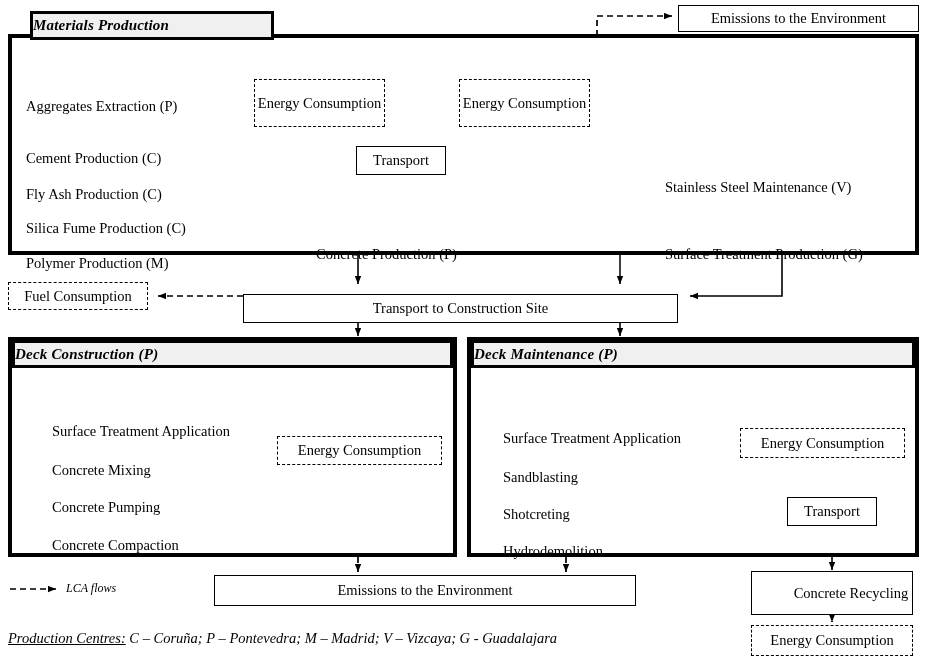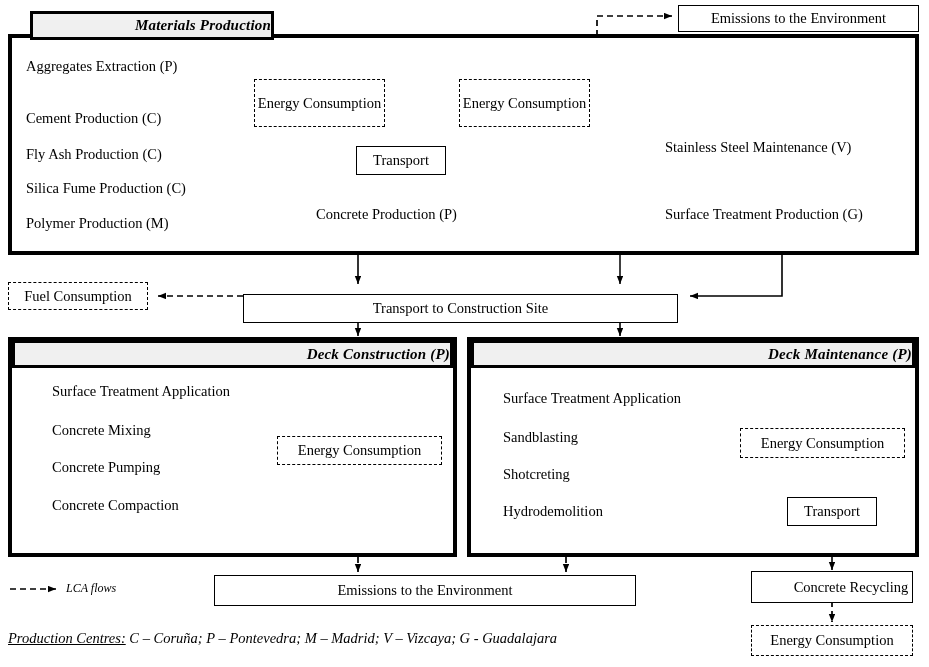--- a/index.html
+++ b/index.html
@@ -48,31 +48,32 @@
     border: 4px solid #000;
     background: #ffffff;
   }
   .grouptitle {
     position: absolute;
     box-sizing: border-box;
     border: 3px solid #000;
     background: #f0f0f0;
     display: flex;
     align-items: center;
-    justify-content: flex-end;
+    justify-content: flex-start;
     font-style: italic;
     font-weight: bold;
     font-size: 15px;
     letter-spacing: 0.2px;
   }
   .plaintext {
     position: absolute;
     font-size: 14.5px;
     color: #000;
     white-space: nowrap;
+    margin-top: 40px;
   }
   .legend-text {
     position: absolute;
     font-style: italic;
     font-size: 12px;
     white-space: nowrap;
   }
   .centres {
     position: absolute;
     font-size: 14.5px;
@@ -279,21 +280,21 @@
   </div>
 
   <div class="node solidbox" style="left:787px; top:497px; width:90px; height:29px;">
     <span>Transport</span>
   </div>
 
   <div class="node solidbox" style="left:214px; top:575px; width:422px; height:31px;">
     <span>Emissions to the Environment</span>
   </div>
 
-  <div class="node solidbox" style="left:751px; top:571px; width:162px; height:32px;padding-left:38px;">
+  <div class="node solidbox" style="left:751px; top:571px; width:162px; height:44px;padding-left:38px;">
     <span>Concrete Recycling</span>
   </div>
 
   <div class="node dashbox" style="left:751px; top:625px; width:162px; height:31px;">
     <span>Energy Consumption</span>
   </div>
 
   <div class="legend-text" style="left:66px; top:581px;">LCA flows</div>
 
   <div class="centres" style="left:8px; top:630px;">

